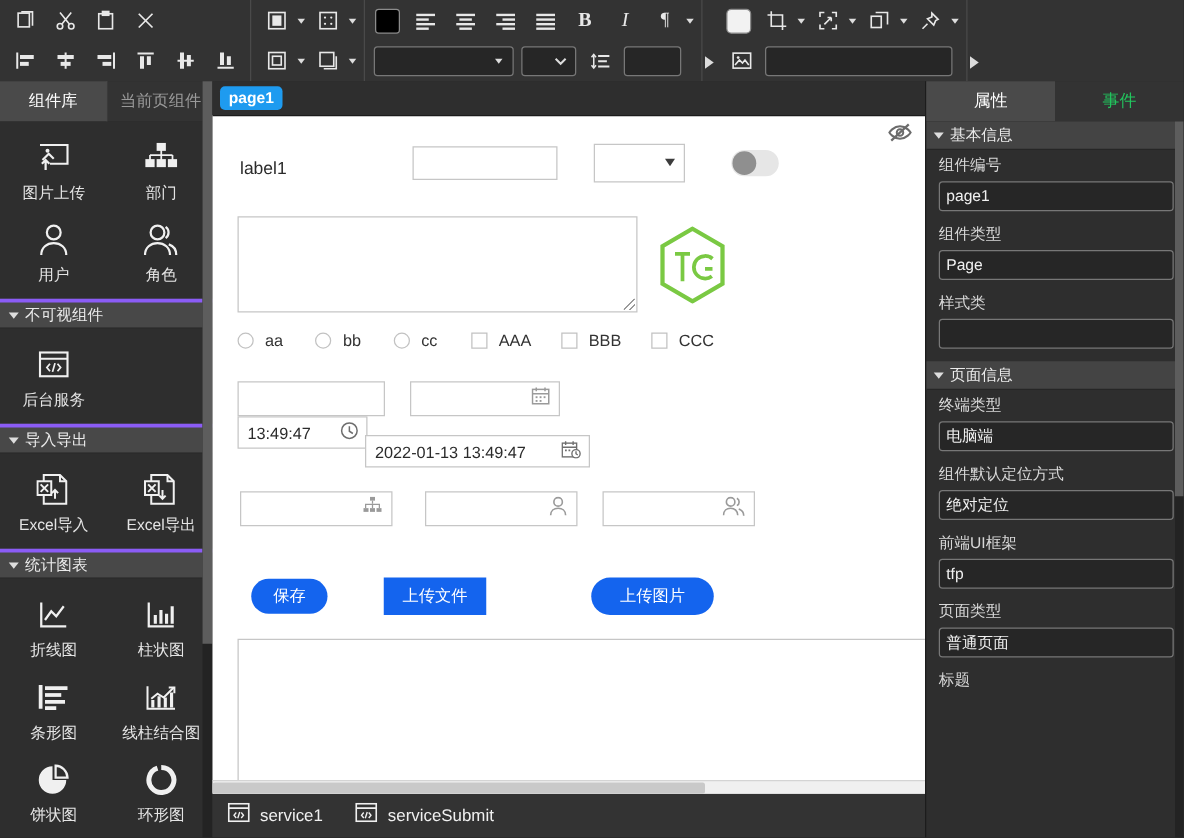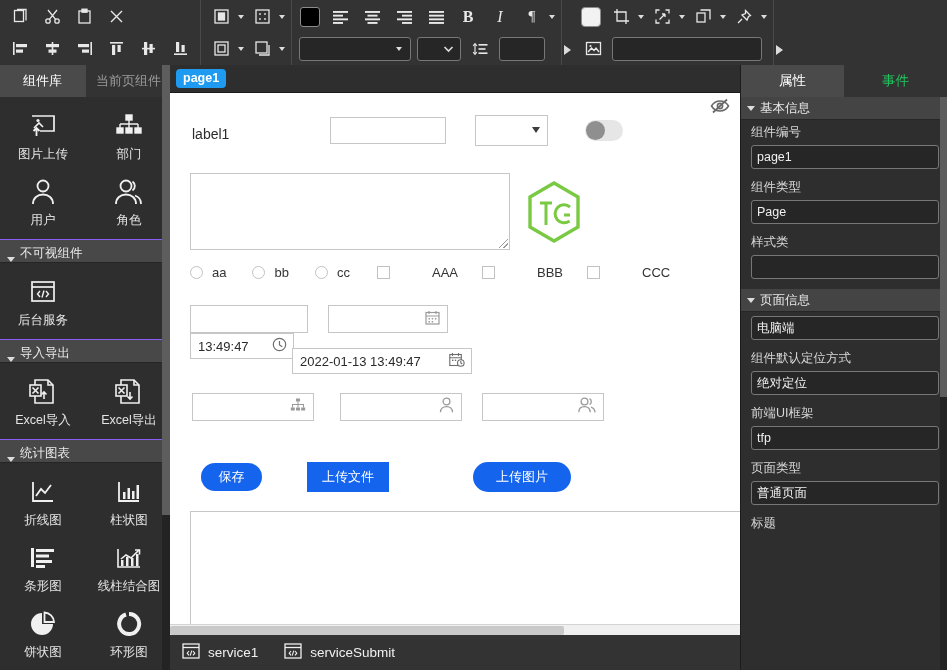--- a/index.html
+++ b/index.html
@@ -79,24 +79,24 @@
   .side-tab.active { color: #ffffff; background: #4a4a4a; }
   .side-body { height: 573px; overflow: hidden; background: #2e2e2e; }
   .comp-grid { display: flex; flex-wrap: wrap; padding: 6px 0 4px 0; }
   .comp-item {
     width: 50%; display: flex; flex-direction: column; align-items: center;
     padding: 8px 0 6px 0; cursor: pointer;
   }
   .comp-icon { color: #f0f0f0; height: 30px; display: flex; align-items: center; }
   .comp-label { font-size: 12.5px; color: #e4e4e4; margin-top: 5px; }
   .sec-header {
-    height: 24px; display: flex; align-items: flex-end;
+    height: 24px; display: flex; align-items: center;
     background: #484848; color: #eaeaea; font-size: 12.5px;
     padding-left: 7px; cursor: pointer;
-    border-top: 1px solid #8b5cf6; border-bottom: 1px solid #252525;
+    border-top: 3px solid #8b5cf6; border-bottom: 1px solid #252525;
   }
   .sec-tri {
     width: 0; height: 0; margin-right: 5px;
     border-left: 4.5px solid transparent; border-right: 4.5px solid transparent;
     border-top: 5.5px solid #dddddd;
   }
   .sb-scroll {
     position: absolute; left: 162px; top: 65px; width: 8px; height: 605px;
     background: #232323;
   }
@@ -162,21 +162,21 @@
     background:
       linear-gradient(135deg, transparent 0 45%, #9a9a9a 45% 55%, transparent 55% 100%),
       linear-gradient(135deg, transparent 0 70%, #9a9a9a 70% 80%, transparent 80% 100%);
   }
   .tg-logo { position: absolute; left: 356px; top: 88px; }
 
   .opt-row { position: absolute; left: 20px; top: 172px;
     display: flex; align-items: center; }
   .radio-item, .check-item { display: flex; align-items: center; cursor: pointer; }
   .radio-item { margin-right: 26px; }
-  .check-item { margin-right: 24px; gap: 33px; }
+  .check-item { margin-right: 24px; }
   .radio-dot {
     width: 13px; height: 13px; border: 1px solid #c2c2c2; border-radius: 50%;
     background: #fff;
   }
   .chk-box {
     width: 13px; height: 13px; border: 1px solid #c2c2c2; background: #fff;
   }
   .opt-text { font-size: 13px; color: #333; margin-left: 9px; }
   .chk-group { position: absolute; left: 207px; top: 172px; display: flex; align-items: center; }
   .inp-plain {
@@ -894,20 +894,21 @@
         <div class="rp-flabel">样式类</div>
         <div class="rp-finput"></div>
       </div>
 
       <div class="rp-sec" style="margin-top:4px;">
         <span class="sec-tri"></span>
         <span>页面信息</span>
       </div>
 
       <div class="rp-field">
+        <div class="rp-flabel">终端类型</div>
         <div class="rp-finput">电脑端</div>
       </div>
       <div class="rp-field">
         <div class="rp-flabel">组件默认定位方式</div>
         <div class="rp-finput">绝对定位</div>
       </div>
       <div class="rp-field">
         <div class="rp-flabel">前端UI框架</div>
         <div class="rp-finput">tfp</div>
       </div>

